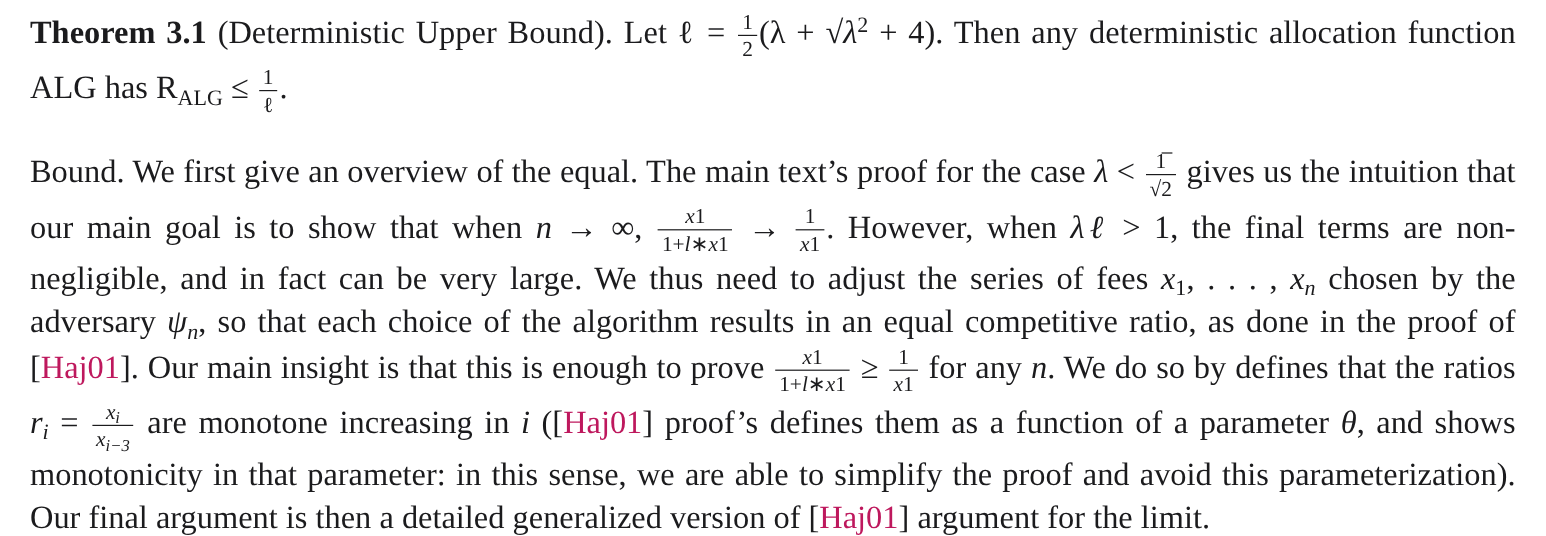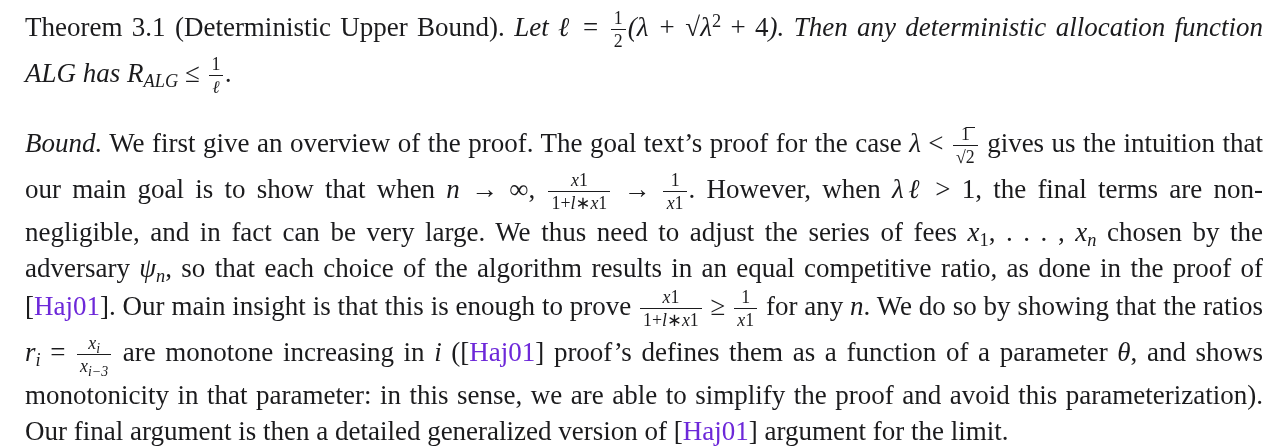--- a/index.html
+++ b/index.html
@@ -5,64 +5,64 @@
   html,body{margin:0;padding:0}
   body{
     width:1288px;height:447px;overflow:hidden;
     background:#ffffff;color:#1b1b1d;
     font-family:"Liberation Serif", serif;
     font-size:27px;
   }
   .doc{padding:7px 25px 0 25px}
   p{margin:0;text-align:justify;line-height:36px}
   .prf{margin-top:25px}
-  .b{font-weight:normal}
-  .i{font-style:italic}
+  .b{font-weight:bold}
+  .i{}
   .m{font-style:italic}
   .frac{
     display:inline-flex;flex-direction:column;align-items:center;
     vertical-align:middle;font-size:.66em;line-height:1.25;
     text-align:center;margin:0 .1em;
   }
   .frac .num,.frac .den{padding:0 .18em;white-space:nowrap}
   .frac .den{border-top:1.6px solid currentColor}
   .sb{font-size:.68em;vertical-align:-.28em;line-height:0}
   .sp{font-size:.68em;vertical-align:.5em;line-height:0}
   .frac .sb{font-size:.78em}
   .sqrt{white-space:nowrap}
   .sqrt .sg{font-style:normal}
   .rad{border-top:1.5px solid currentColor;padding-top:19px;white-space:nowrap}
-  .cite{color:#6d28d9}
+  .cite{color:#be185d}
 </style>
 </head>
 <body>
 
 <main class="doc">
 
   <p class="thm"><span class="b">Theorem 3.1</span><span> (Deterministic Upper Bound). </span><span class="i">Let ℓ = </span><span class="frac">
         <span class="num">1</span>
         <span class="den">2</span>
       </span><span class="i">(λ + </span><span class="sqrt"><span class="sg">√</span><span class="rad"><span class="m">λ</span><span class="sp">2</span><span> + 4</span></span></span><span class="i">).</span><span class="i"> Then any deterministic allocation function ALG has R</span><span class="sb i">ALG</span><span> ≤ </span><span class="frac">
         <span class="num">1</span>
         <span class="den i">ℓ</span>
       </span><span class="i">.</span></p>
 
-  <p class="prf"><span class="i">Bound.</span><span> We first give an overview of the proof. The goal text’s proof for the case </span><span class="m">λ</span><span> &lt; </span><span class="frac">
+  <p class="prf"><span class="i">Bound.</span><span> We first give an overview of the equal. The main text’s proof for the case </span><span class="m">λ</span><span> &lt; </span><span class="frac">
         <span class="num">1</span>
         <span class="den"><span>√</span><span class="rad">2</span></span>
       </span><span> gives us the intuition that our main goal is to show that when </span><span class="m">n</span><span> → ∞, </span><span class="frac">
         <span class="num"><span class="m">x</span><span>1</span></span>
         <span class="den"><span>1+</span><span class="m">l</span><span>∗</span><span class="m">x</span><span>1</span></span>
       </span><span> → </span><span class="frac">
         <span class="num">1</span>
         <span class="den"><span class="m">x</span><span>1</span></span>
       </span><span>. However, when </span><span class="m">λℓ</span><span> &gt; 1, the final terms are non-negligible, and in fact can be very large. We thus need to adjust the series of fees </span><span class="m">x</span><span class="sb">1</span><span>, . . . , </span><span class="m">x</span><span class="sb m">n</span><span> chosen by the adversary </span><span class="m">ψ</span><span class="sb m">n</span><span>, so that each choice of the algorithm results in an equal competitive ratio, as done in the proof of [</span><span class="cite">Haj01</span><span>]. Our main insight is that this is enough to prove </span><span class="frac">
         <span class="num"><span class="m">x</span><span>1</span></span>
         <span class="den"><span>1+</span><span class="m">l</span><span>∗</span><span class="m">x</span><span>1</span></span>
       </span><span> ≥ </span><span class="frac">
         <span class="num">1</span>
         <span class="den"><span class="m">x</span><span>1</span></span>
-      </span><span> for any </span><span class="m">n</span><span>. We do so by showing that the ratios </span><span class="m">r</span><span class="sb m">i</span><span> = </span><span class="frac">
+      </span><span> for any </span><span class="m">n</span><span>. We do so by defines that the ratios </span><span class="m">r</span><span class="sb m">i</span><span> = </span><span class="frac">
         <span class="num"><span class="m">x</span><span class="sb m">i</span></span>
         <span class="den"><span class="m">x</span><span class="sb m">i−3</span></span>
       </span><span> are monotone increasing in </span><span class="m">i</span><span> ([</span><span class="cite">Haj01</span><span>] proof’s defines them as a function of a parameter </span><span class="m">θ</span><span>, and shows monotonicity in that parameter: in this sense, we are able to simplify the proof and avoid this parameterization). Our final argument is then a detailed generalized version of [</span><span class="cite">Haj01</span><span>] argument for the limit.</span></p>
 
 </main>
 
 </body></html>

